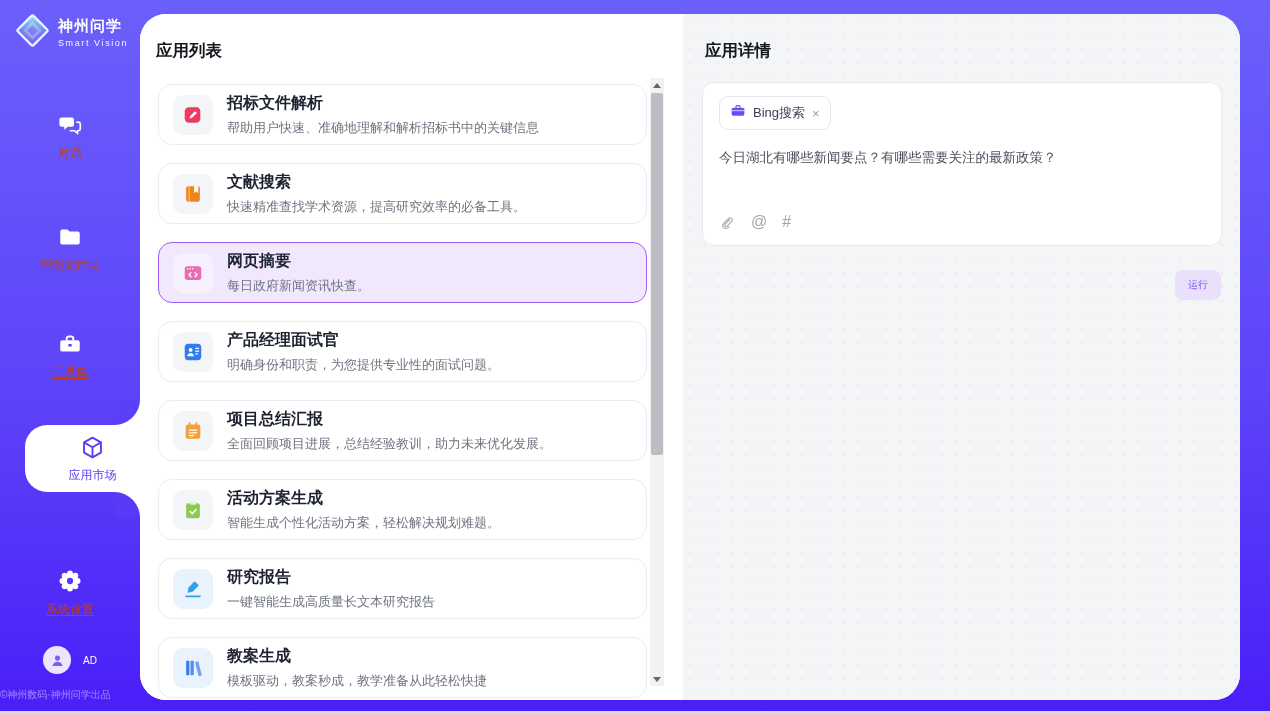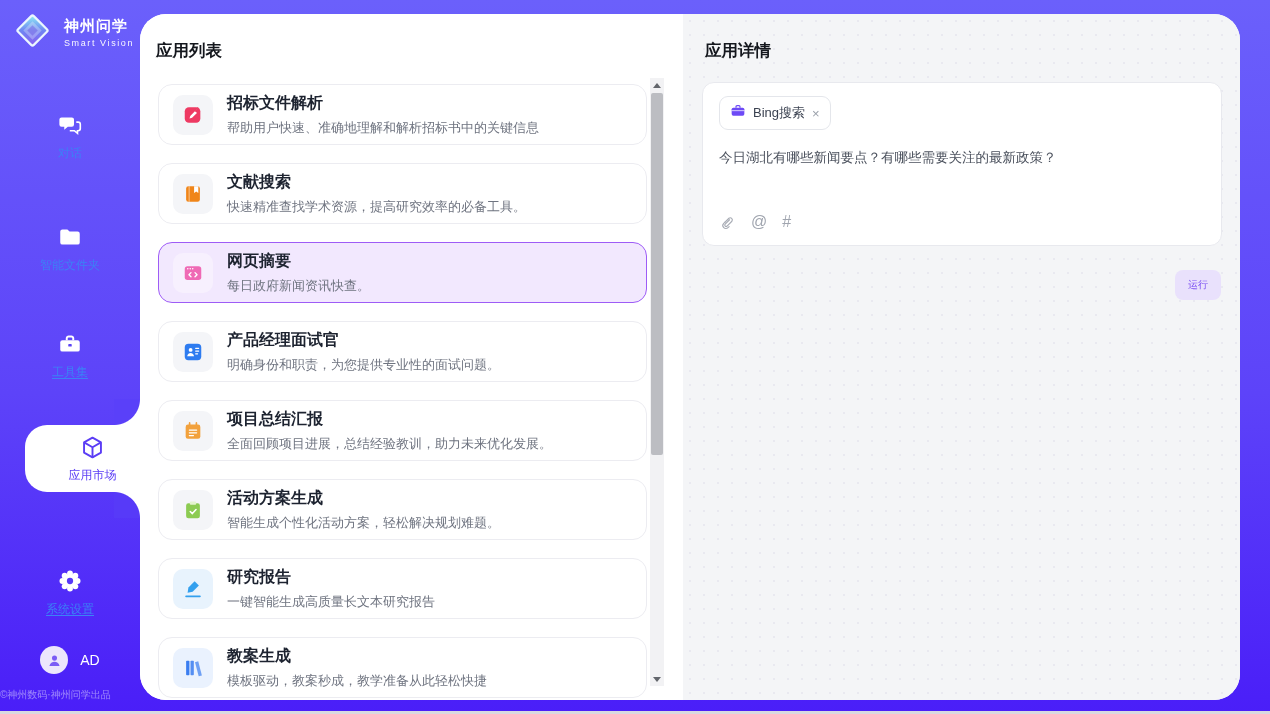--- a/index.html
+++ b/index.html
@@ -6,42 +6,42 @@
   html,body { width:1270px; height:714px; overflow:hidden; }
   body {
     font-family:"Liberation Sans","DejaVu Sans",sans-serif;
     background:linear-gradient(180deg,#6b60fb 0%,#5d43f9 55%,#4a1ef8 100%);
     position:relative; color:#1f2430;
   }
   .bottom-edge { position:absolute; left:0; bottom:0; width:100%; height:3px; background:#d8d9e0; z-index:50; }
 
   
   .sidebar { position:absolute; left:0; top:0; width:140px; height:714px; }
-  .brand { position:absolute; left:14px; top:12px; display:flex; align-items:center; gap:13px; }
+  .brand { position:absolute; left:14px; top:12px; display:flex; align-items:center; gap:7px; }
   .brand-text { display:flex; flex-direction:column; color:#fff; }
   .brand-name { font-size:15px; font-weight:700; letter-spacing:1px; }
   .brand-sub { font-size:9px; letter-spacing:1.6px; margin-top:2px; opacity:.95; }
 
   .nav-item { position:absolute; left:0; width:140px; text-align:center; color:#fff; cursor:pointer; }
   .nav-item .nicon { display:block; margin:0 auto 5px; width:26px; height:26px; }
-  .nav-label { font-size:12px; color:#3b82f6; }
+  .nav-label { font-size:12px; color:#c2410c; }
   .nav-label.u { text-decoration:underline; text-underline-offset:2px; }
 
   .nav-active { position:absolute; left:25px; right:0; top:425px; height:67px; background:#fff;
     border-radius:22px 0 0 22px; text-align:center; padding-top:9px; cursor:pointer;padding-left:20px; }
   .nav-active::before { content:""; position:absolute; right:0; top:-26px; width:26px; height:26px;
     background:radial-gradient(circle at 0 0, #5a40f9 25.5px, #fff 26.5px); }
   .nav-active::after { content:""; position:absolute; right:0; bottom:-26px; width:26px; height:26px;
     background:radial-gradient(circle at 0 100%, #573af8 25.5px, #fff 26.5px); }
   .nav-active .nicon { display:block; margin:0 auto 4px; width:27px; height:27px; }
   .nav-active .nav-label { color:#5b3df5; }
 
   .user-row { position:absolute; left:0; top:646px; width:140px; display:flex; align-items:center; justify-content:center; gap:12px; }
   .avatar { width:28px; height:28px; border-radius:50%; background:#ece6fc; display:flex; align-items:center; justify-content:center; }
-  .user-name { color:#fff; font-size:14px; }
+  .user-name { color:#fff; font-size:10px; }
   .copyright { position:absolute; left:0; top:688px; width:140px; text-align:left;
     font-size:10px; color:rgba(255,255,255,.45); white-space:nowrap; }
 
   
   .island { position:absolute; left:140px; top:14px; width:1100px; height:686px;
     background:#fff; border-radius:26px; overflow:hidden; display:flex; }
 
   
   .list-panel { position:relative; width:543px; height:100%; background:#fff; }
   .panel-title { position:absolute; left:16px; top:26px; font-size:16.5px; font-weight:700; color:#14171d; }

